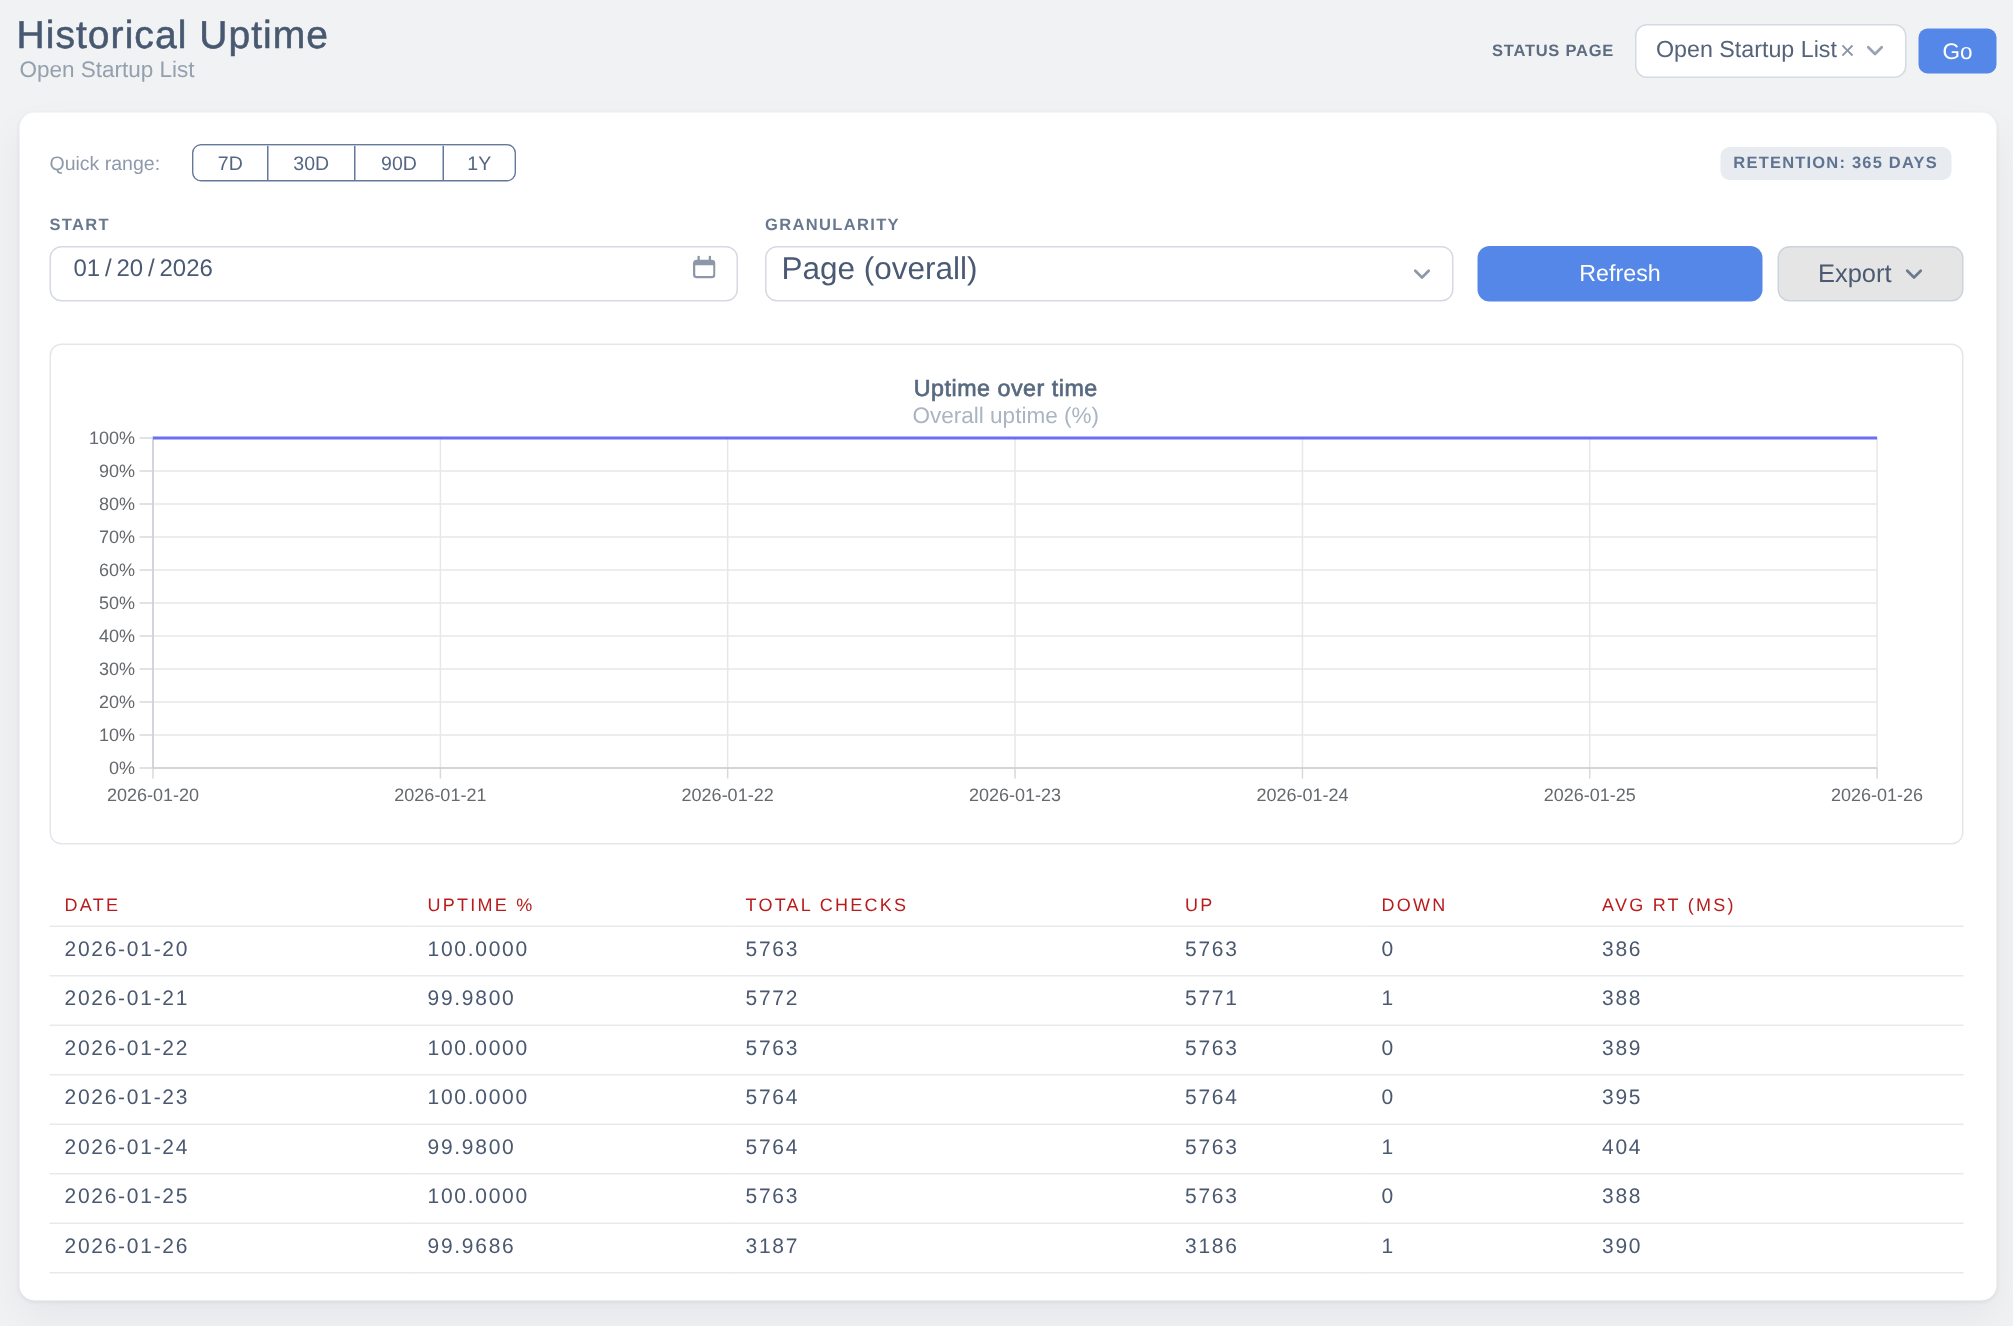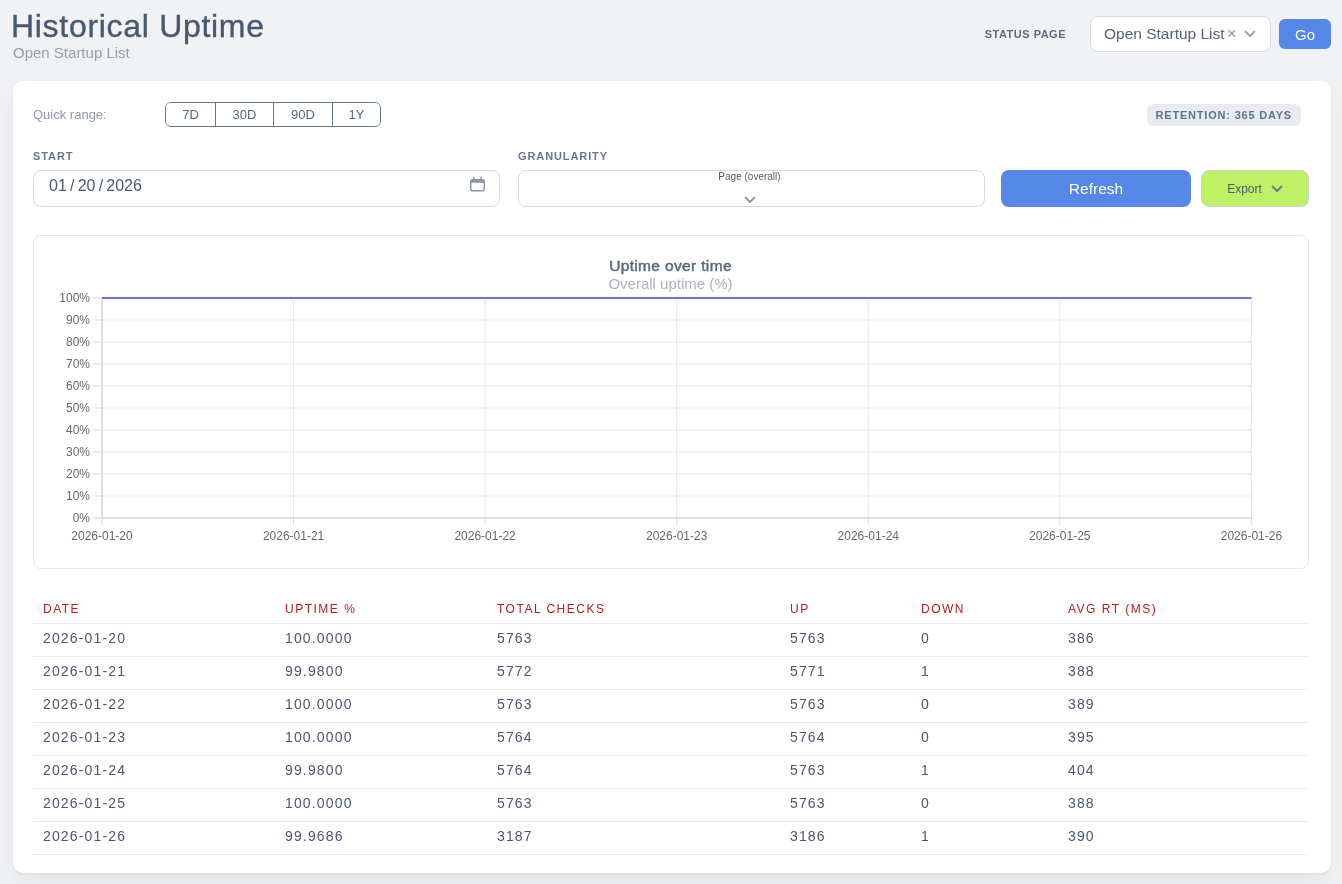--- a/index.html
+++ b/index.html
@@ -5,53 +5,53 @@
   * { margin:0; padding:0; box-sizing:border-box; }
   html,body { width:1342px; height:884px; overflow:hidden; }
   body {
     background:#f1f2f4;
     font-family:"Liberation Sans", sans-serif;
     color:#43516a;
   }
   .page { padding:0 11px 0 13px; }
   
   .hdr { display:flex; justify-content:space-between; align-items:flex-start; padding-top:8px; }
-  .hdr h1 { font-size:32px; font-weight:400; color:#475870; letter-spacing:0.7px; margin-left:-2px; -webkit-text-stroke:0.35px #475870; }
+  .hdr h1 { font-size:26px; font-weight:400; color:#475870; letter-spacing:0.7px; margin-left:-2px; -webkit-text-stroke:0.35px #475870; }
   .hdr .sub { font-size:15px; color:#94a0ae; margin-top:-1px; }
   .hdr-right { display:flex; align-items:center; margin-top:8px; }
-  .sp-label { font-size:11px; font-weight:700; color:#5d6c81; letter-spacing:0.5px; margin-right:24px; }
+  .sp-label { font-size:11px; font-weight:700; color:#5d6c81; letter-spacing:0.5px; margin-right:14px; }
   .sp-select { display:flex; align-items:center; background:#fff; border:1px solid #d5dae2; border-radius:8px; height:36px; padding:0 10px 0 13px; width:181px; overflow:hidden; }
   .sp-select .val { font-size:15.5px; color:#55637b; }
   .sp-select .x { font-size:17px; color:#8b95a5; margin-left:2px; }
   .sp-select .chev { margin-left:7px; }
   .btn-go { margin-left:8px; width:52px; height:30px; background:#5487e7; color:#fff; font-size:15px; border:none; border-radius:6px; display:flex; align-items:center; justify-content:center; }
   
   .card { background:#fff; border-radius:10px; margin-top:20px;
     box-shadow:0 1px 3px rgba(16,24,40,.07), 0 12px 28px rgba(16,24,40,.05);
     padding:21px 22px 18px 20px; }
   
   .row1 { display:flex; align-items:center; justify-content:space-between; }
-  .qr { display:flex; align-items:center;gap:37px; }
+  .qr { display:flex; align-items:center; }
   .qr-label { font-size:13px; color:#8d99ab; width:95px; }
   .seg { display:flex; border:1px solid #64789b; border-radius:6px; overflow:hidden; background:#fff; }
   .seg button { font-family:inherit; background:#fff; border:none; border-left:1px solid #64789b; font-size:13px; color:#556685; padding:0; height:23px; }
   .seg button:nth-child(1){width:49px;}  .seg button:nth-child(2){width:58px;}  .seg button:nth-child(3){width:59px;}  .seg button:nth-child(4){width:48px;}
   .seg button:first-child { border-left:none; }
   .badge { margin-right:8px; background:#e8ecf1; color:#5f7490; font-size:11px; font-weight:700; letter-spacing:0.8px; border-radius:6px; padding:5px 9px; }
   
   .row2 { display:flex; align-items:flex-end; margin-top:23px; }
   .field { flex:1; }
   .field + .field { margin-left:18px; }
   .flabel { font-size:11px; font-weight:700; color:#69788e; letter-spacing:0.9px; margin-bottom:8px; }
   .input { height:37px; border:1px solid #d5dae2; border-radius:8px; background:#fff; display:flex; align-items:center; padding:0 14px 5px 15px; font-size:16px; color:#4b5a74; }
   .input svg { transform:translateY(-2px); }
-  .input.sel { padding-left:10px; font-size:10px;flex-direction:column; }
+  .input.sel { padding-left:10px; font-size:21px; }
   .input .grow { flex:1; }
   .btn-refresh { margin-left:16px; width:190px; height:37px; background:#5487e7; color:#fff; font-size:15.5px; border:none; border-radius:8px; }
-  .btn-export { margin-left:10px; width:108px; height:37px; background:#bef264; color:#4c5b72; font-size:12px; border:1px solid #ccd3dd; border-radius:8px; display:flex; align-items:center; justify-content:center; }
+  .btn-export { margin-left:10px; width:124px; height:37px; background:#e5e5e5; color:#4c5b72; font-size:17px; border:1px solid #ccd3dd; border-radius:8px; display:flex; align-items:center; justify-content:center; }
   
   .chart-card { border:1px solid #e3e7ec; border-radius:8px; margin-top:28px; height:334px; position:relative; }
   .cc-head { display:flex; justify-content:space-between; align-items:center; padding:21px 25px 0 24px;flex-direction:column; }
   .cc-title { font-size:15.5px; font-weight:400; color:#57697f; -webkit-text-stroke:0.45px #57697f; letter-spacing:0.35px; }
   .cc-right { font-size:15px; color:#aab4c2; }
   .chart-svg { position:absolute; left:0; top:0; }
   
   table { width:100%; border-collapse:collapse; margin-top:27px; table-layout:fixed; }
   th { text-align:left; font-size:12px; font-weight:400; color:#b91c1c; letter-spacing:1.5px; padding:6px 10px 7px 10px; border-bottom:1px solid #e6e9ed; }
   td { font-size:14px; color:#4a5870; letter-spacing:1.15px; padding:6px 10px 10px 10px; border-bottom:1px solid #e6e9ed; }

